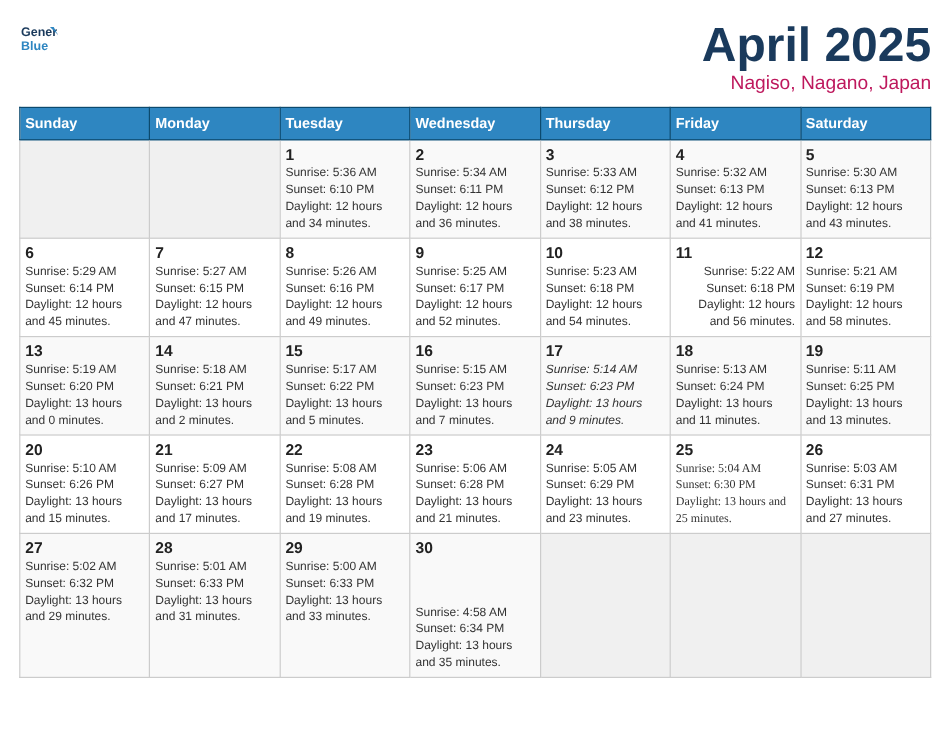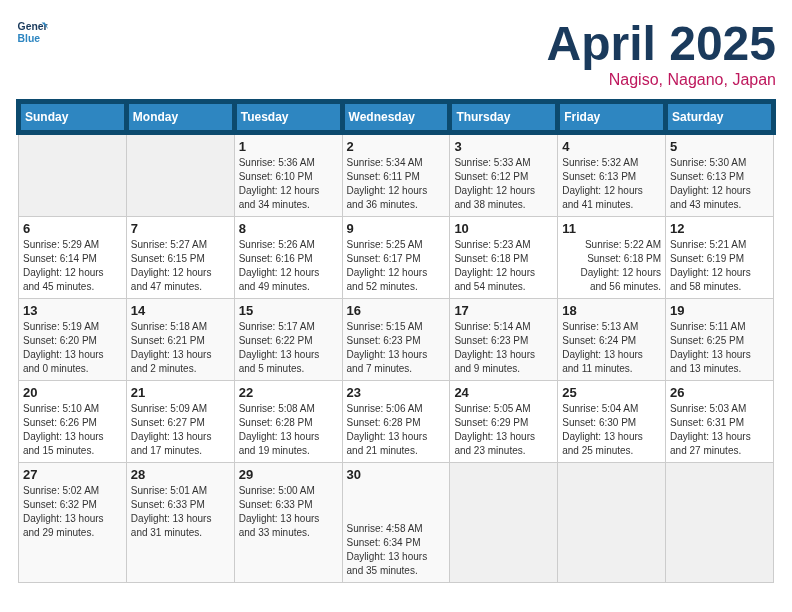--- a/index.html
+++ b/index.html
@@ -22,21 +22,21 @@
       gap: 4px;
     }
     .logo-icon {
       width: 32px;
       height: 32px;
     }
     .title-area {
       text-align: right;
     }
     .main-title {
-      font-size: 48px;
+      font-size: 40px;
       font-weight: bold;
       color: #1a3a5c;
     }
     .subtitle {
       font-size: 16px;
       color: #be185d;
     }
     .calendar {
       width: 100%;
       border-collapse: collapse;
@@ -44,21 +44,21 @@
     }
     .calendar thead tr {
       background-color: #2e86c1;
       color: #fff;
     }
     .calendar thead th {
       padding: 6px 4px;
       text-align: left;
       font-size: 12px;
       font-weight: bold;
-      border: 5px solid #0c4a6e;
+      border: 1px solid #0c4a6e;
     }
     .calendar tbody td {
       vertical-align: top;
       border: 1px solid #ccc;
       padding: 4px 4px;
       min-height: 80px;
       width: calc(100% / 7);
       background: #fff;
     }
     .calendar tbody tr:nth-child(odd) td {
@@ -207,21 +207,21 @@
 Daylight: 13 hours and 5 minutes.</div>
         </td>
         <td>
           <div class="day-number">16</div>
           <div class="day-info" style="white-space: pre-line;">Sunrise: 5:15 AM
 Sunset: 6:23 PM
 Daylight: 13 hours and 7 minutes.</div>
         </td>
         <td>
           <div class="day-number">17</div>
-          <div class="day-info" style="white-space: pre-line;">Sunrise: 5:14 AM
+          <div class="day-info" style="white-space: pre-line; font-style: italic;">Sunrise: 5:14 AM
 Sunset: 6:23 PM
 Daylight: 13 hours and 9 minutes.</div>
         </td>
         <td>
           <div class="day-number">18</div>
           <div class="day-info" style="white-space: pre-line;">Sunrise: 5:13 AM
 Sunset: 6:24 PM
 Daylight: 13 hours and 11 minutes.</div>
         </td>
         <td>
@@ -257,21 +257,21 @@
 Daylight: 13 hours and 21 minutes.</div>
         </td>
         <td>
           <div class="day-number">24</div>
           <div class="day-info" style="white-space: pre-line;">Sunrise: 5:05 AM
 Sunset: 6:29 PM
 Daylight: 13 hours and 23 minutes.</div>
         </td>
         <td>
           <div class="day-number">25</div>
-          <div class="day-info" style="white-space: pre-line;">Sunrise: 5:04 AM
+          <div class="day-info" style="white-space: pre-line; font-family: Liberation Serif, serif;">Sunrise: 5:04 AM
 Sunset: 6:30 PM
 Daylight: 13 hours and 25 minutes.</div>
         </td>
         <td>
           <div class="day-number">26</div>
           <div class="day-info" style="white-space: pre-line;">Sunrise: 5:03 AM
 Sunset: 6:31 PM
 Daylight: 13 hours and 27 minutes.</div>
         </td>
       </tr>

